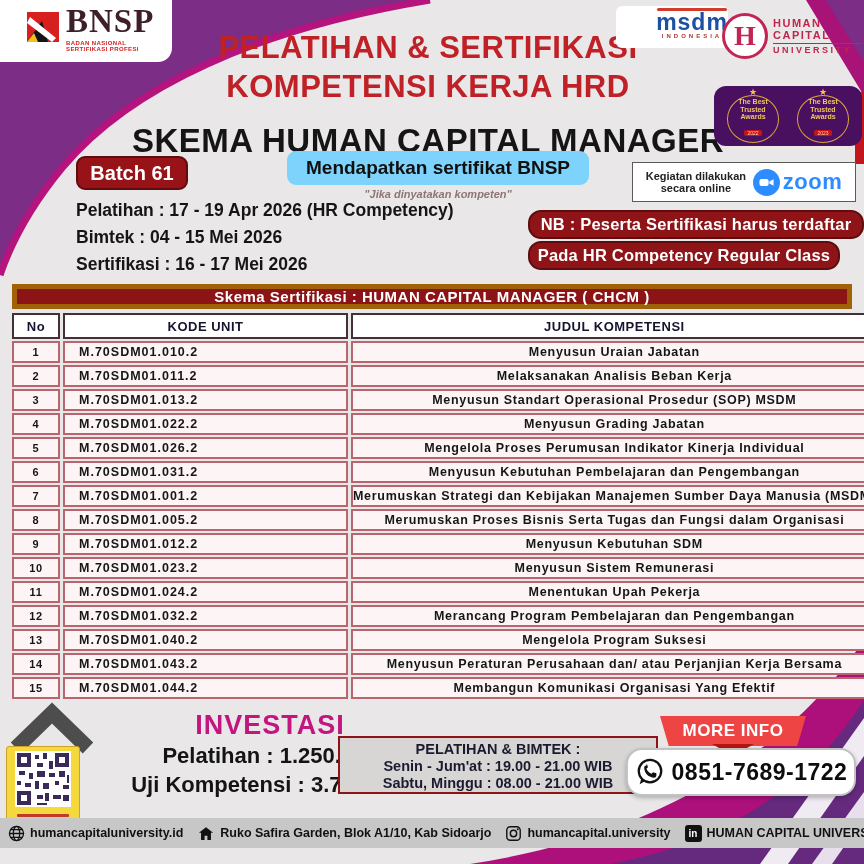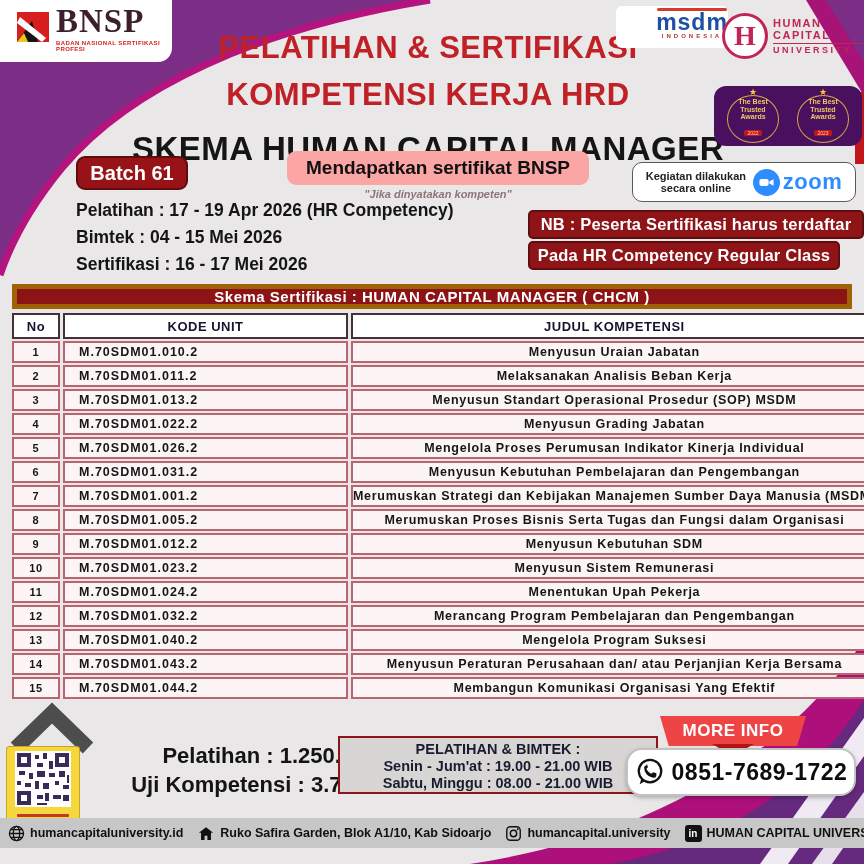--- a/index.html
+++ b/index.html
@@ -4,21 +4,21 @@
 <style>
   * { margin:0; padding:0; box-sizing:border-box; }
   html,body { width:864px; height:864px; }
   body { font-family:"Liberation Sans", sans-serif; background:#e9e7e7; }
   .stage { position:relative; width:864px; height:864px; overflow:hidden; background:#e9e7e7; }
   .bg { position:absolute; inset:0; z-index:0; }
   .abs { position:absolute; z-index:2; }
 
   
   .bnsp-card { left:0; top:0; width:172px; height:62px; background:#fff; border-radius:0 0 14px 0;
-    display:flex; align-items:center; padding:4px 8px 10px 16px; z-index:3; }
+    display:flex; align-items:center; padding:4px 8px 10px 26px; z-index:3; }
   .bnsp-mark { width:34px; height:34px; margin-right:6px; flex:none; }
   .bnsp-text { line-height:1; }
   .bnsp-name { font-family:"Liberation Serif", serif; font-weight:bold; font-size:33px; color:#3c1f2b; letter-spacing:1px; }
   .bnsp-cap { font-size:6px; color:#d42020; font-weight:bold; letter-spacing:.4px; margin-top:2px; }
 
   .msdm-card { left:616px; top:6px; width:112px; height:42px; background:#fff; border-radius:6px;
     text-align:center; padding-top:2px; z-index:3;padding-left:40px; }
   .msdm-bar { height:3px; width:70px; margin:0 auto; background:#d23b2a; border-radius:2px; }
   .msdm-name { font-size:23px; font-weight:800; color:#1d4fa3; letter-spacing:1px; line-height:22px; }
   .msdm-cap { font-size:6px; font-weight:bold; color:#b03a2c; letter-spacing:3px; }
@@ -35,43 +35,43 @@
     display:flex; align-items:center; justify-content:space-around; padding:0 4px; z-index:3; }
   .award { width:64px; text-align:center; color:#f0c75e; position:relative; }
   .award .star { font-size:9px; line-height:6px; color:#f5c63e; }
   .award .ring { border:1.5px solid #d9a73e; border-radius:50%; width:52px; margin:0 auto; padding:2px 0 3px; }
   .award .t { font-size:7px; font-weight:bold; line-height:7.5px; }
   .award .yr { display:inline-block; font-size:5px; background:#c3161c; color:#f5d9a0; padding:0 3px; border-radius:2px; margin-top:1px; }
 
   
   .titles { left:128px; top:30px; width:600px; text-align:center; }
   .title-red { font-size:31px; font-weight:800; color:#bf2127; letter-spacing:.5px; line-height:36px; }
-  .title-red + .title-red { margin-top:11px; }
+  .title-red + .title-red { margin-top:3px; }
   .title-black { font-size:33px; font-weight:800; color:#151515; margin-top:17px; letter-spacing:.5px; }
 
   
   .batch { left:76px; top:156px; width:112px; height:34px; background:#971318; border:2px solid #5f0c0f;
     border-radius:9px; color:#fff; font-size:20px; font-weight:800; display:flex; align-items:center; justify-content:center; }
-  .certbox { left:287px; top:151px; width:302px; height:34px; background:#fca5a5; border-radius:9px;
+  .certbox { left:287px; top:151px; width:302px; height:34px; background:#7dd3fc; border-radius:9px;
     display:flex; align-items:center; justify-content:center; font-size:19px; font-weight:800; color:#101010; }
   .certnote { left:287px; top:188px; width:302px; text-align:center; font-size:11px; font-style:italic; color:#8d7577; font-weight:bold; }
 
   .zoombadge { left:632px; top:162px; width:224px; height:40px; background:#fff; border:1.5px solid #5a5a5a;
-    border-radius:10px; display:flex; align-items:center; justify-content:space-evenly; padding:0 6px; }
+    border-radius:0; display:flex; align-items:center; justify-content:space-evenly; padding:0 6px; }
   .zoomtext { font-size:11px; font-weight:800; color:#222; text-align:center; line-height:12px; }
   .zoomlogo { display:flex; align-items:center; }
   .zoomball { width:27px; height:27px; border-radius:50%; background:#2d8cff; display:flex; align-items:center; justify-content:center; }
   .zoomword { font-size:22px; font-weight:800; color:#2d8cff; margin-left:3px; letter-spacing:.5px; }
 
   .dates { left:76px; top:197px; width:460px; }
   .dates div { font-size:17.5px; font-weight:800; color:#151515; line-height:27px; }
 
   .nb1 { left:528px; top:210px; width:336px; height:29px; }
   .nb2 { left:528px; top:241px; width:312px; height:29px; }
-  .nbpill { background:#8e1418; border:2px solid #5f0c0f; border-radius:5px; color:#fff; font-size:16.5px;
+  .nbpill { background:#8e1418; border:2px solid #5f0c0f; border-radius:13px; color:#fff; font-size:16.5px;
     font-weight:800; display:flex; align-items:center; justify-content:center; height:100%; letter-spacing:.2px; }
 
   
   .tableblock { left:12px; top:284px; width:840px; }
   .tabletitle { height:25px; background:#8c1417; border:5px solid #a16207; color:#fff; font-size:15px;
     font-weight:800; display:flex; align-items:center; justify-content:center; letter-spacing:.5px; }
   .tgrid { margin-top:4px; display:grid; grid-template-columns:48px 285px 1fr; gap:2px 3px; }
   .hcell { border:2px solid #463038; background:#fff; height:26px; display:flex; align-items:center;
     justify-content:center; font-size:13px; font-weight:800; color:#14142e; letter-spacing:.5px; }
   .trow { display:contents; }
@@ -338,20 +338,21 @@
           <rect x="22" y="52" width="10" height="2"></rect>
       </g>
     </svg>
     <div class="lines">
       <div style="width:52px"></div>
         <div style="width:44px"></div>
         <div style="width:30px"></div>
     </div>
   </div>
 
+  <div class="abs investasi">INVESTASI</div>
   <div class="abs price1">Pelatihan : 1.250.000</div>
   <div class="abs price2">Uji Kompetensi : 3.750.000</div>
 
   <div class="abs schedbox">
     <div class="s1">PELATIHAN &amp; BIMTEK :</div>
     <div class="s2">Senin - Jum'at :  19.00 - 21.00 WIB</div>
     <div class="s2">Sabtu, Minggu : 08.00 - 21.00 WIB</div>
   </div>
 
   <div class="abs ribbon">MORE INFO</div>

